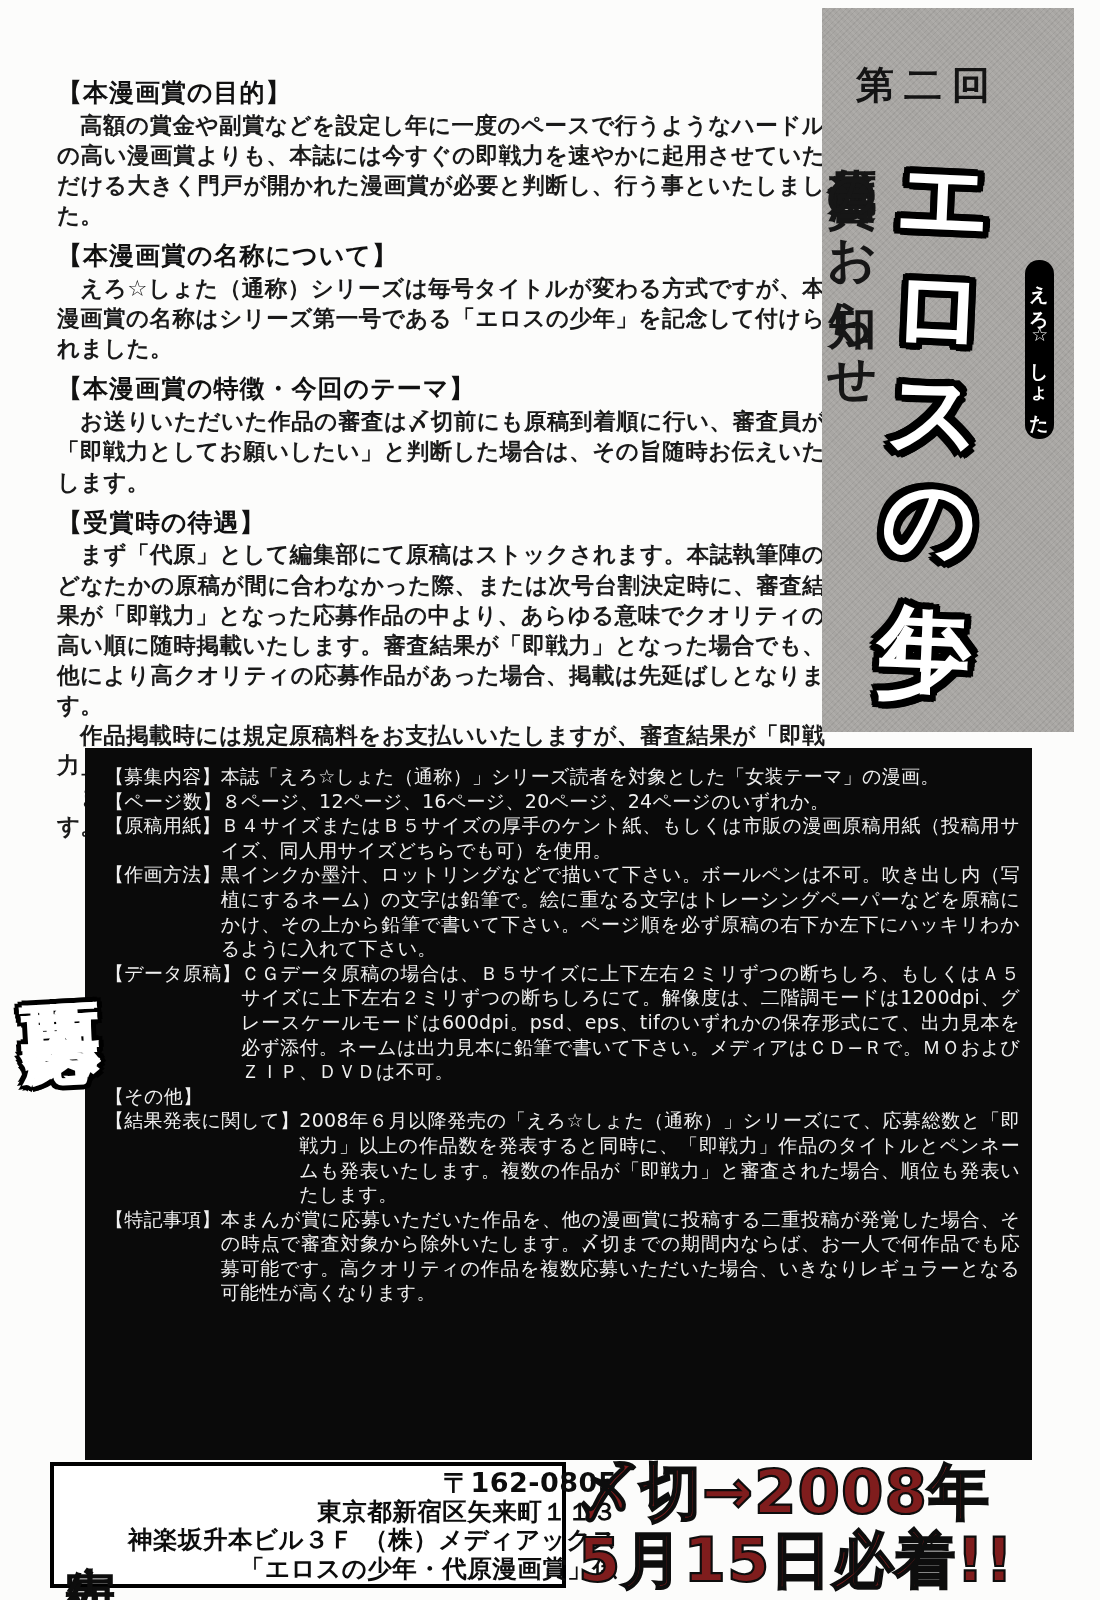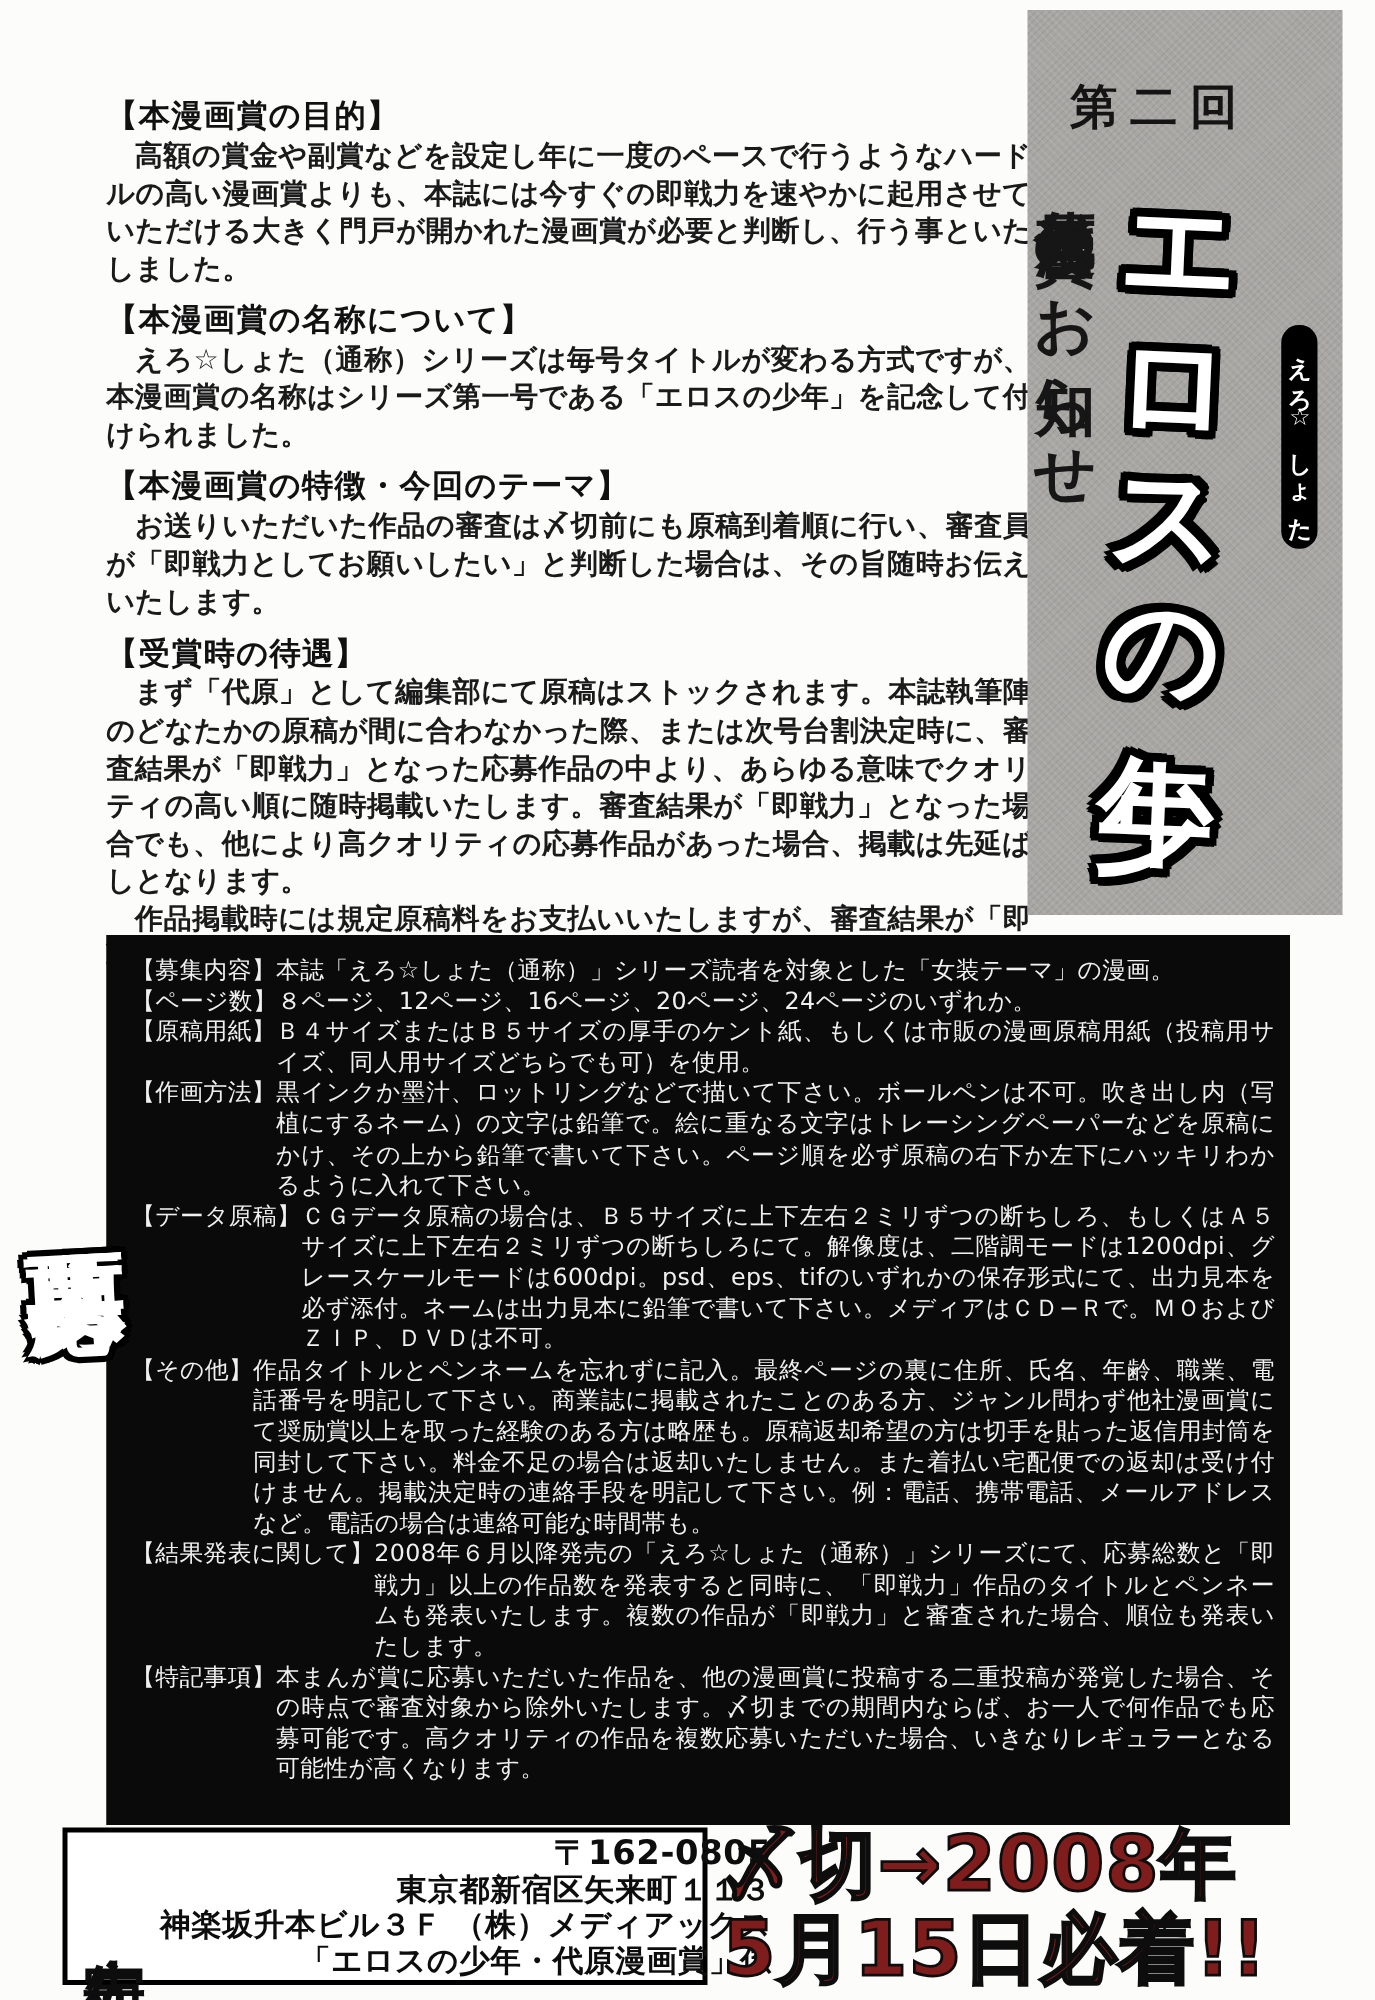--- a/index.html
+++ b/index.html
@@ -8,21 +8,21 @@
     width:1100px;height:1600px;
     background:#fcfcfb;
     overflow:hidden;
     font-family:"DejaVu Sans","Liberation Sans",sans-serif;
     color:#151515;
   }
   
   #intro{
     position:absolute;left:57px;top:76px;width:768px;
   }
-  .intro-section{margin-bottom:9px;margin-left:28px;}
+  .intro-section{margin-bottom:9px;}
   .section-title{
     font-size:25px;font-weight:bold;letter-spacing:1px;
     line-height:1.35;color:#111;
   }
   .section-paragraph{
     font-size:22.5px;font-weight:600;line-height:1.34;
     text-align:justify;white-space:pre-wrap;color:#1a1a1a;
     letter-spacing:.2px;
   }
   
@@ -168,21 +168,20 @@
     <div class="guideline-item">
       <span class="guideline-label">【作画方法】</span>
       <span class="guideline-text">黒インクか墨汁、ロットリングなどで描いて下さい。ボールペンは不可。吹き出し内（写植にするネーム）の文字は鉛筆で。絵に重なる文字はトレーシングペーパーなどを原稿にかけ、その上から鉛筆で書いて下さい。ページ順を必ず原稿の右下か左下にハッキリわかるように入れて下さい。</span>
     </div>
     <div class="guideline-item">
       <span class="guideline-label">【データ原稿】</span>
       <span class="guideline-text">ＣＧデータ原稿の場合は、Ｂ５サイズに上下左右２ミリずつの断ちしろ、もしくはＡ５サイズに上下左右２ミリずつの断ちしろにて。解像度は、二階調モードは1200dpi、グレースケールモードは600dpi。psd、eps、tifのいずれかの保存形式にて、出力見本を必ず添付。ネームは出力見本に鉛筆で書いて下さい。メディアはＣＤ−Ｒで。ＭＯおよびＺＩＰ、ＤＶＤは不可。</span>
     </div>
     <div class="guideline-item">
       <span class="guideline-label">【その他】</span>
-      <span class="guideline-text">作品タイトルとペンネームを忘れずに記入。最終ページの裏に住所、氏名、年齢、職業、電話番号を明記して下さい。商業誌に掲載されたことのある方、ジャンル問わず他社漫画賞にて奨励賞以上を取った経験のある方は略歴も。原稿返却希望の方は切手を貼った返信用封筒を同封して下さい。料金不足の場合は返却いたしません。また着払い宅配便での返却は受け付けません。掲載決定時の連絡手段を明記して下さい。例：電話、携帯電話、メールアドレスなど。電話の場合は連絡可能な時間帯も。</span>
     </div>
     <div class="guideline-item">
       <span class="guideline-label">【結果発表に関して】</span>
       <span class="guideline-text">2008年６月以降発売の「えろ☆しょた（通称）」シリーズにて、応募総数と「即戦力」以上の作品数を発表すると同時に、「即戦力」作品のタイトルとペンネームも発表いたします。複数の作品が「即戦力」と審査された場合、順位も発表いたします。</span>
     </div>
     <div class="guideline-item">
       <span class="guideline-label">【特記事項】</span>
       <span class="guideline-text">本まんが賞に応募いただいた作品を、他の漫画賞に投稿する二重投稿が発覚した場合、その時点で審査対象から除外いたします。〆切までの期間内ならば、お一人で何作品でも応募可能です。高クオリティの作品を複数応募いただいた場合、いきなりレギュラーとなる可能性が高くなります。</span>
     </div>
   </div>

